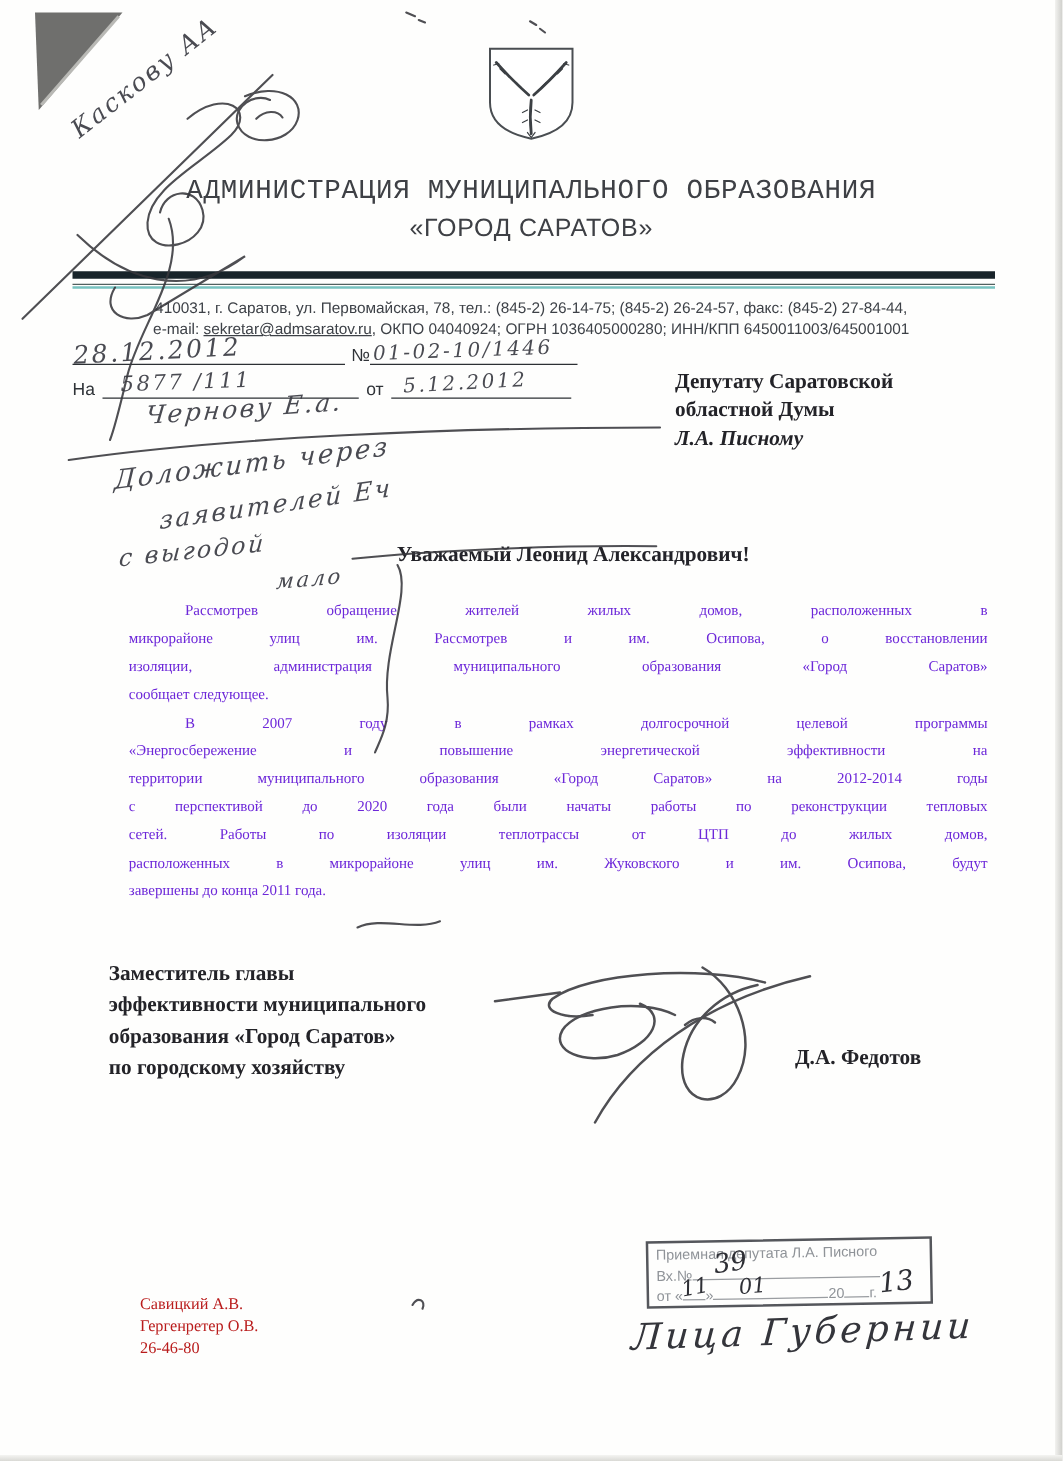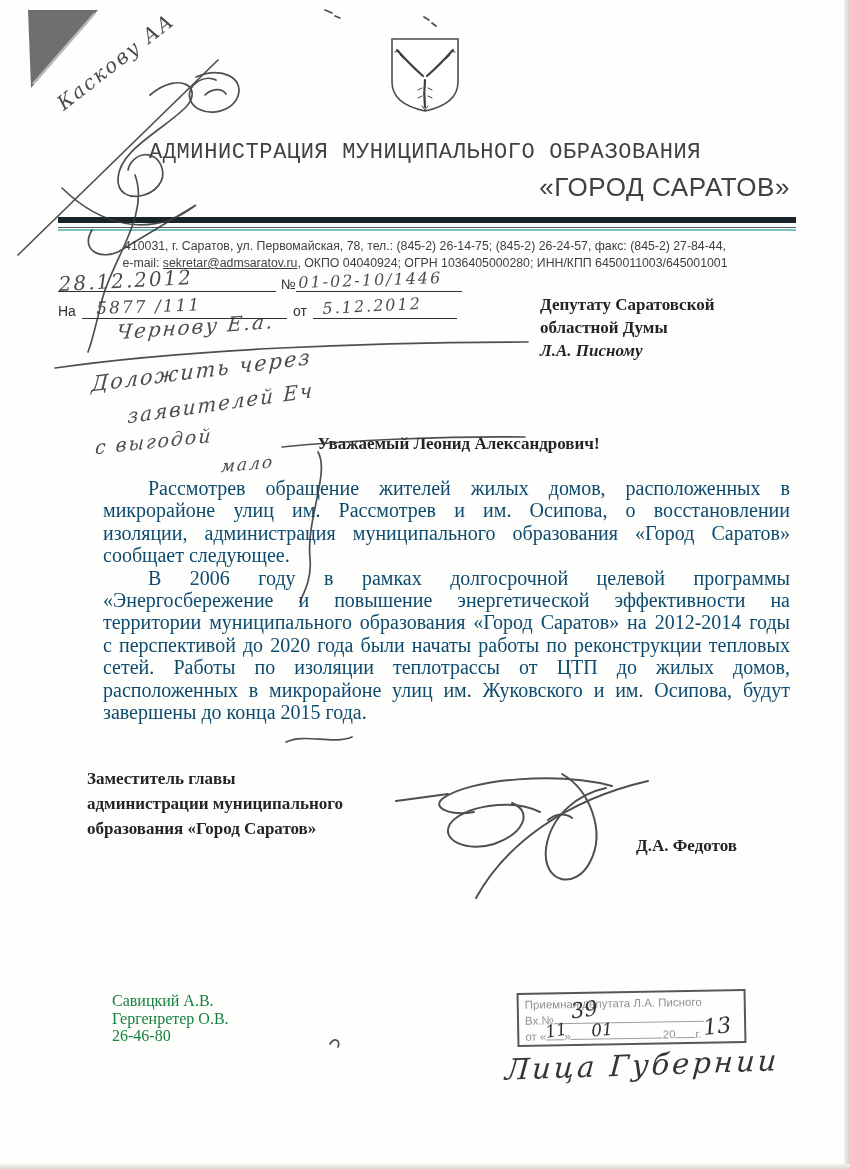--- a/index.html
+++ b/index.html
@@ -11,21 +11,21 @@
   
   .edge-right { position:absolute; right:0; top:0; width:6px; height:100%; background:linear-gradient(to right,#f2f2f0,#cfcfcb); }
   .edge-bottom { position:absolute; left:0; bottom:0; width:100%; height:5px; background:linear-gradient(to bottom,#f4f4f2,#d8d8d4); }
 
   .abs { position:absolute; }
 
   
   .crest { left:383px; top:36px; width:84px; height:78px; }
   .org-line { left:60px; width:730px; text-align:center; font-family:"Liberation Sans",sans-serif; color:#3e4045; letter-spacing:.6px; }
   .org1 { top:140px; font-size:22px;font-family:Liberation Mono, monospace; }
-  .org2 { top:172px; font-size:26px;text-align:right; }
+  .org2 { top:172px; font-size:20px; }
   .rule-thick { left:58px; top:217px; width:738px; height:6px; background:#18242a; }
   .rule-thin  { left:58px; top:227px; width:738px; height:1px; background:#51605f; }
   .rule-teal  { left:58px; top:229px; width:738px; height:2px; background:#77c2c0; }
   .addr { left:60px; width:730px; text-align:center; font-family:Liberation Sans, sans-serif; font-size:12.3px; color:#3d4147; }
   .addr1 { top:239px; }
   .addr2 { top:256px; }
   .addr .email { text-decoration:underline; }
 
   
   .ref-label { font-family:"Liberation Sans",sans-serif; font-size:14px; color:#2f3338; }
@@ -35,32 +35,32 @@
     font-family:"DejaVu Serif", serif; font-style:italic; color:#3b3c44;
     letter-spacing:2px; white-space:nowrap; transform-origin:left top; opacity:.92;
   }
 
   
   .addressee { left:540px; top:293px; width:260px; font-size:17px; font-weight:bold; line-height:23px; color:#232328; }
   .addressee .name { font-style:italic; }
 
   
   .salutation { left:103px; top:434px; width:687px; text-align:center; font-size:17px; font-weight:bold; transform:translateX(12px); color:#232329; }
-  .body-text { left:103px; top:477px; width:687px; font-size:20px; line-height:22.4px; color:#0c4a6e; }
+  .body-text { left:103px; top:477px; width:687px; font-size:12px; line-height:22.4px; color:#6d28d9; }
   .jlines .jline { text-align:justify; text-align-last:justify; }
   .jlines .jline.lastline { text-align-last:left; }
   .para .jline:first-child { text-indent:45px; }
   .plainlines .jline { text-align:left; }
 
   
   .signer { left:87px; top:766px; width:330px; font-size:17px; font-weight:bold; line-height:25px; color:#232328; }
   .signer-name { left:636px; top:836px; font-size:17px; font-weight:bold; color:#232328;text-align:right; }
 
   
-  .executors { left:112px; top:992px; font-size:16px; line-height:17.5px; color:#15803d; }
+  .executors { left:112px; top:1034px; font-size:13px; line-height:17.5px; color:#b91c1c; }
 
   
   .stamp {
     left:517px; top:991px; width:229px; height:54px; border:2px solid #55575c;
     transform:rotate(-1deg); font-family:"Liberation Sans",sans-serif; color:#8f9398;
     font-size:11.5px; padding:3px 6px 0 6px; box-sizing:border-box;
   }
   .stamp .srow { position:relative; height:16px; line-height:14px; white-space:nowrap; }
   .stamp .fill { display:inline-block; border-bottom:1px solid #9a9da1; height:10px; }
   .stamp-hw { position:absolute; font-family:"DejaVu Serif",serif; font-style:italic; color:#2e2f35; }
@@ -131,34 +131,35 @@
 
   <div class="abs salutation">Уважаемый Леонид Александрович!</div>
   <div class="abs body-text">
     <div class="jlines para">
         <div class="jline">Рассмотрев обращение жителей жилых домов, расположенных в</div>
         <div class="jline">микрорайоне улиц им. Рассмотрев и им. Осипова, о восстановлении</div>
         <div class="jline">изоляции, администрация муниципального образования «Город Саратов»</div>
         <div class="jline lastline">сообщает следующее.</div>
       </div>
     <div class="jlines para">
-        <div class="jline">В 2006 году в рамках долгосрочной целевой программы</div>
+        <div class="jline">В 2007 году в рамках долгосрочной целевой программы</div>
         <div class="jline">«Энергосбережение и повышение энергетической эффективности на</div>
         <div class="jline">территории муниципального образования «Город Саратов» на 2012-2014 годы</div>
         <div class="jline">с перспективой до 2020 года были начаты работы по реконструкции тепловых</div>
         <div class="jline">сетей. Работы по изоляции теплотрассы от ЦТП до жилых домов,</div>
         <div class="jline">расположенных в микрорайоне улиц им. Жуковского и им. Осипова, будут</div>
-        <div class="jline lastline">завершены до конца 2015 года.</div>
+        <div class="jline lastline">завершены до конца 2011 года.</div>
       </div>
   </div>
 
   <div class="abs signer plainlines">
       <div class="jline">Заместитель главы</div>
-      <div class="jline">администрации муниципального</div>
+      <div class="jline">эффективности муниципального</div>
       <div class="jline">образования «Город Саратов»</div>
+      <div class="jline lastline">по городскому хозяйству</div>
     </div>
   <div class="abs signer-name">Д.А. Федотов</div>
 
   <div class="abs executors plainlines">
       <div class="jline">Савицкий А.В.</div>
       <div class="jline">Гергенретер О.В.</div>
       <div class="jline lastline">26-46-80</div>
     </div>
 
   <div class="abs stamp">

